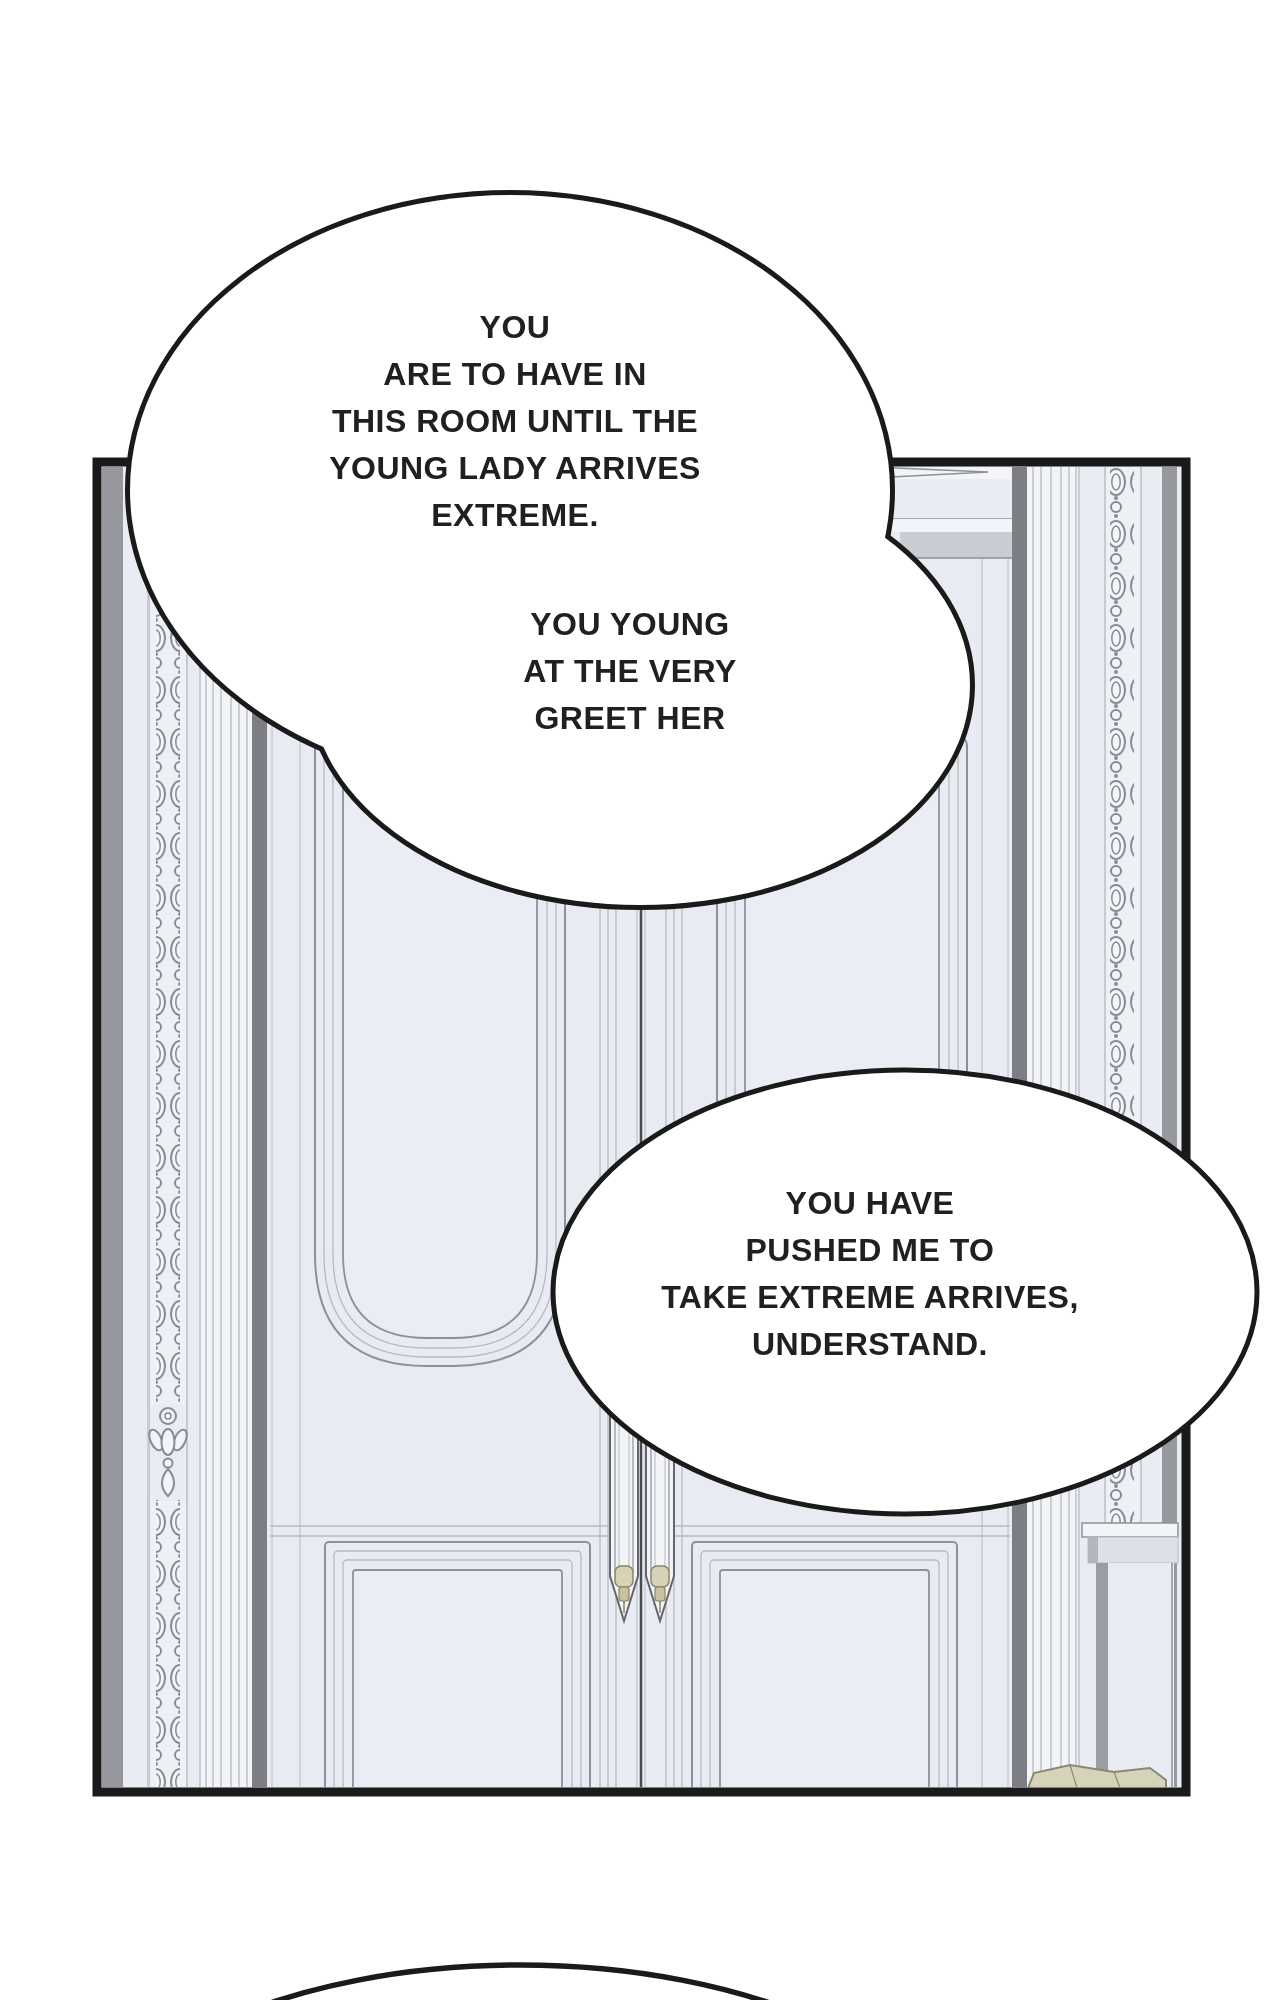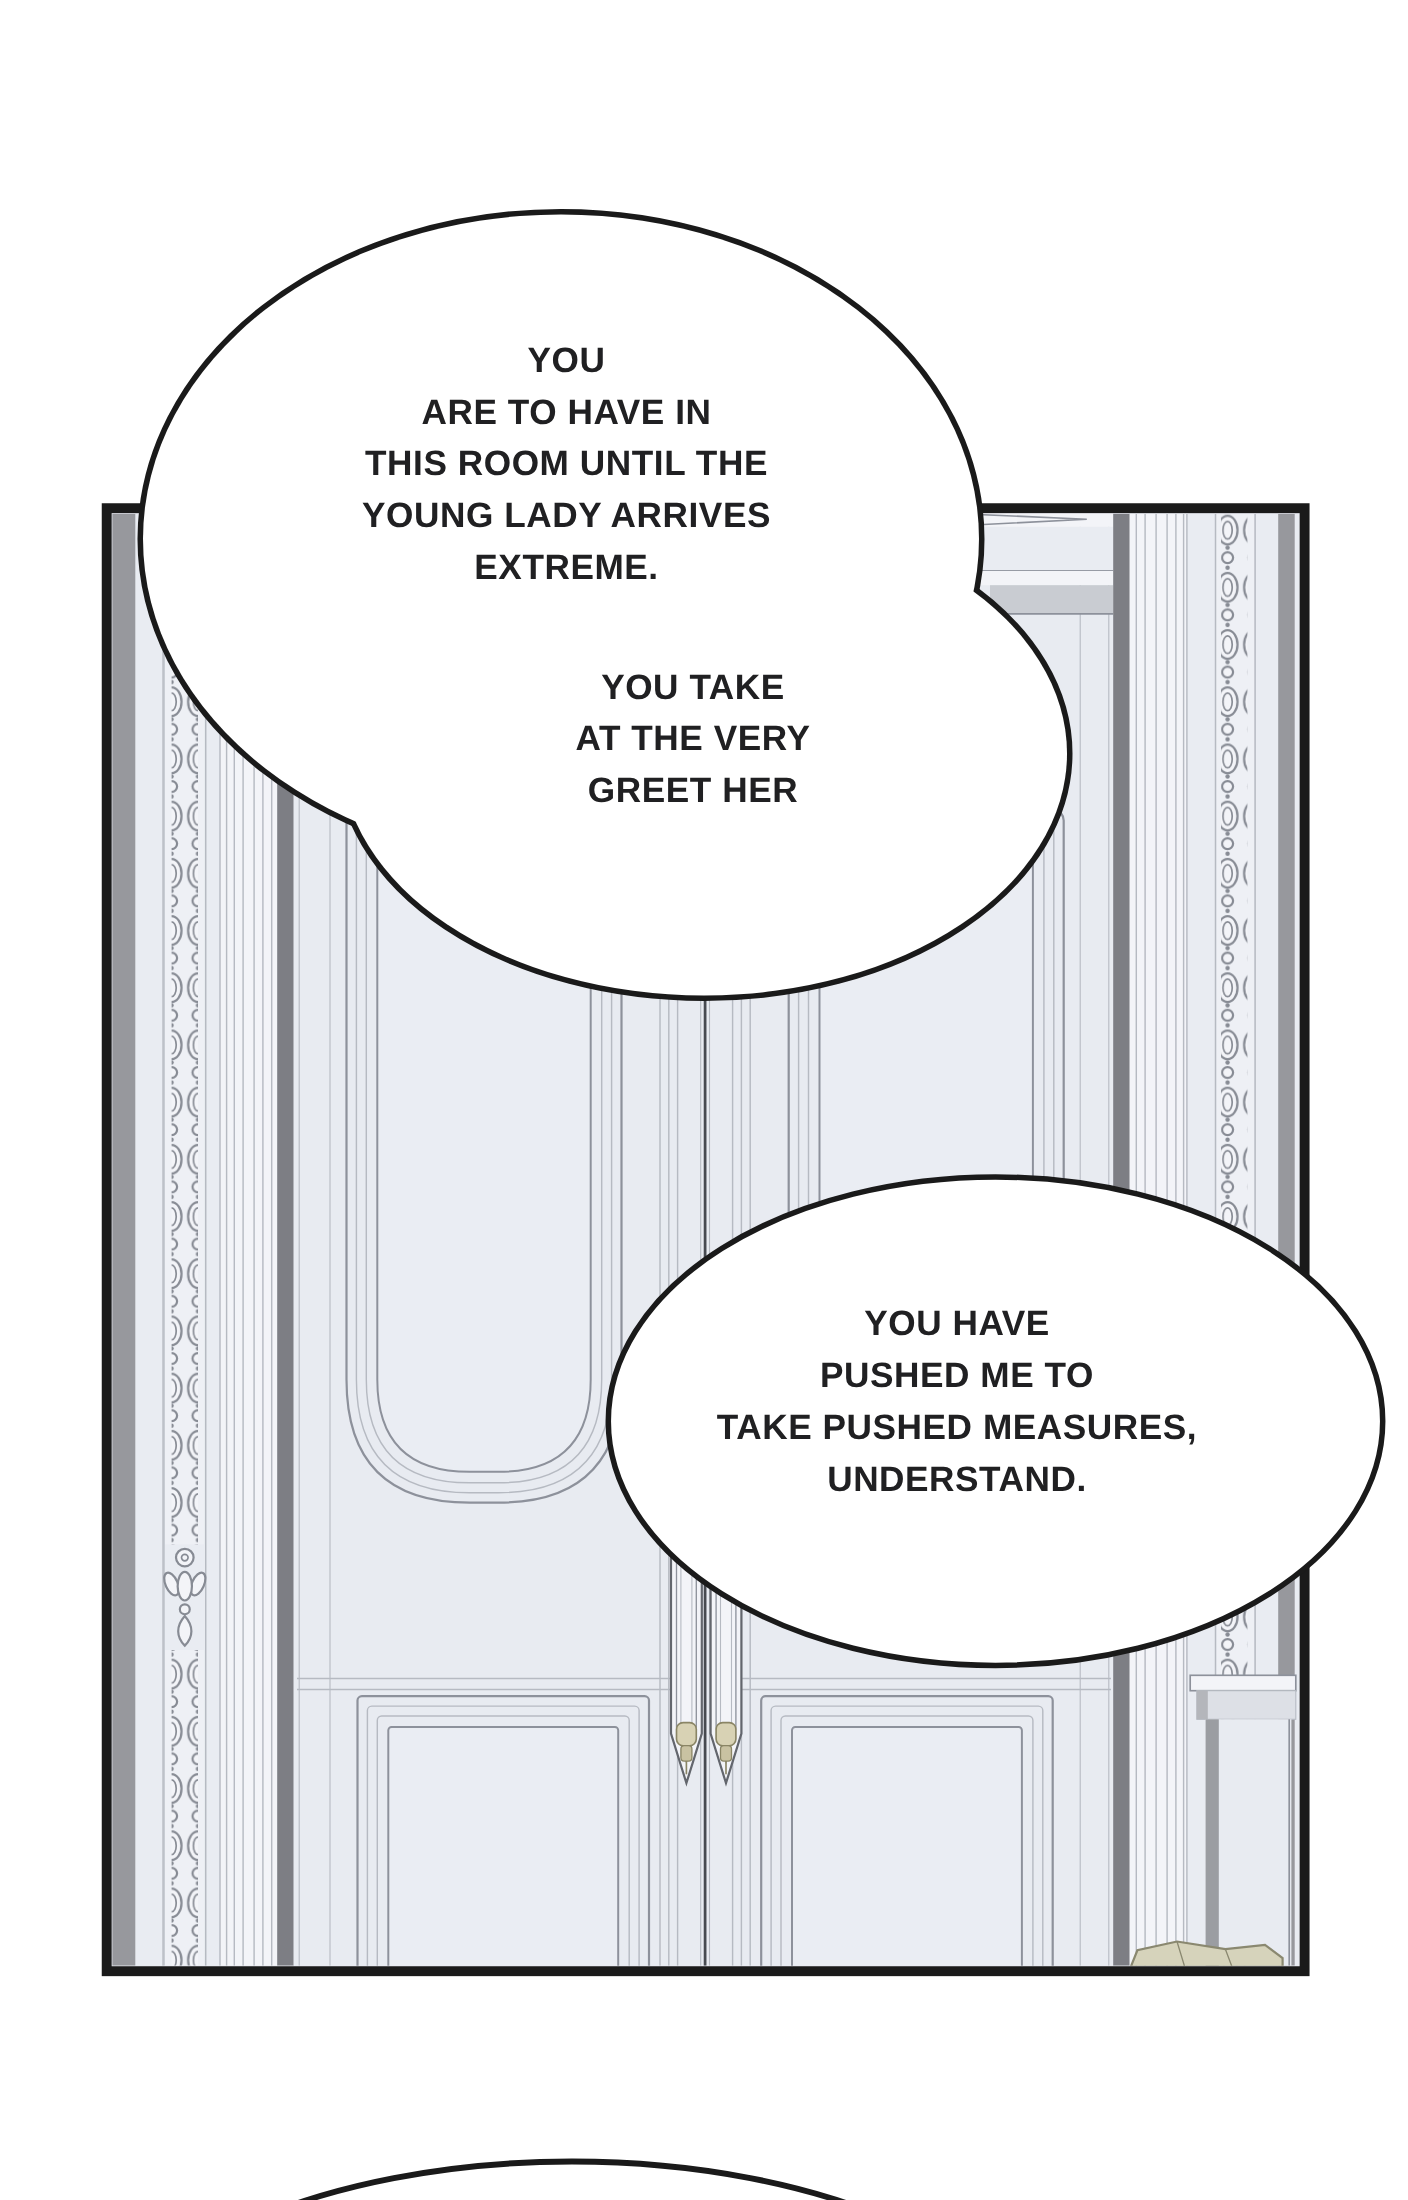--- a/index.html
+++ b/index.html
@@ -170,25 +170,25 @@
 
   <div class="speech" style="left:285px;top:284px;width:460px;">
     <div class="line">YOU</div>
     <div class="line">ARE TO HAVE IN</div>
     <div class="line">THIS ROOM UNTIL THE</div>
     <div class="line">YOUNG LADY ARRIVES</div>
     <div class="line">EXTREME.</div>
   </div>
 
   <div class="speech" style="left:420px;top:581px;width:420px;">
-    <div class="line">YOU TAKE</div>
+    <div class="line">YOU YOUNG</div>
     <div class="line">AT THE VERY</div>
     <div class="line">GREET HER</div>
   </div>
 
   <div class="speech" style="left:590px;top:1160px;width:560px;">
     <div class="line">YOU HAVE</div>
     <div class="line">PUSHED ME TO</div>
-    <div class="line">TAKE PUSHED MEASURES,</div>
+    <div class="line">TAKE EXTREME ARRIVES,</div>
     <div class="line">UNDERSTAND.</div>
   </div>
 
 </div>
 
 </body></html>

